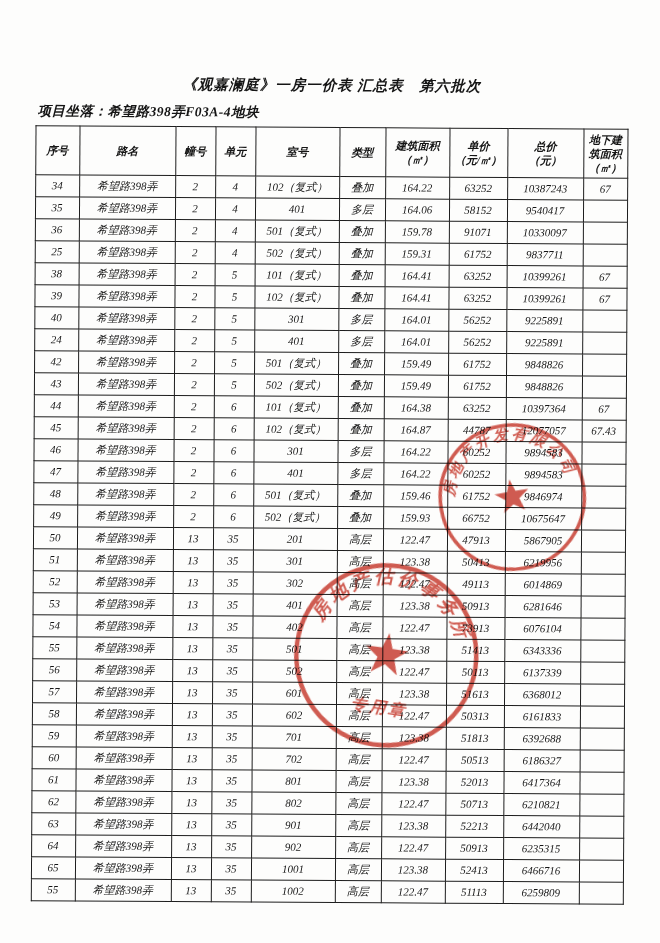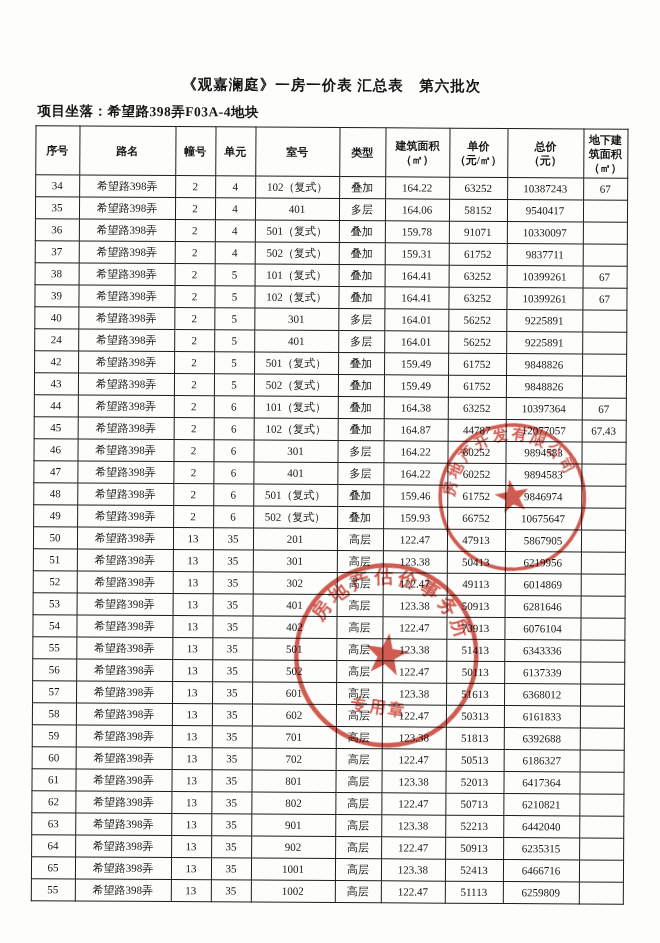--- a/index.html
+++ b/index.html
@@ -1,19 +1,20 @@
 <!DOCTYPE html>
 <html style="--stamp-red: #c5372a;"><head>
 <meta charset="utf-8">
 <style>
   html,body{margin:0;padding:0;background:#e9e9e6;}
   .page{
     width:660px;height:943px;background:#fdfdfc;position:relative;overflow:hidden;
     font-family:"Liberation Serif","DejaVu Serif",serif;color:#151515;
     box-shadow:0 0 6px rgba(0,0,0,.25);
+    font-style:italic;
   }
   .doc{position:absolute;inset:0;transform:rotate(.35deg);transform-origin:50% 40%;}
   .title{margin-top:76px;text-align:center;font-size:14.5px;font-weight:bold;letter-spacing:1px;}
   .subtitle{margin:9px 0 5px 36px;font-size:13.5px;font-weight:bold;letter-spacing:.5px;}
   table{border-collapse:collapse;margin:0 auto;table-layout:fixed;width:592px;}
   th,td{border:1px solid #1e1e1e;text-align:center;overflow:hidden;}
   th{font-size:11px;font-weight:bold;white-space:pre-line;height:46px;line-height:1.3;padding:1px 0;vertical-align:middle;}
   td{font-size:11px;height:21px;padding:0 1px;line-height:1;}
   
   .stamp{position:absolute;mix-blend-mode:multiply;opacity:.82;filter:blur(.35px);}
@@ -97,21 +98,21 @@
             <td>2</td>
             <td>4</td>
             <td>501（复式）</td>
             <td>叠加</td>
             <td>159.78</td>
             <td>91071</td>
             <td>10330097</td>
             <td></td>
           </tr>
           <tr>
-            <td>37</td>
+            <td>25</td>
             <td>希望路398弄</td>
             <td>2</td>
             <td>4</td>
             <td>502（复式）</td>
             <td>叠加</td>
             <td>159.31</td>
             <td>61752</td>
             <td>9837711</td>
             <td></td>
           </tr>

